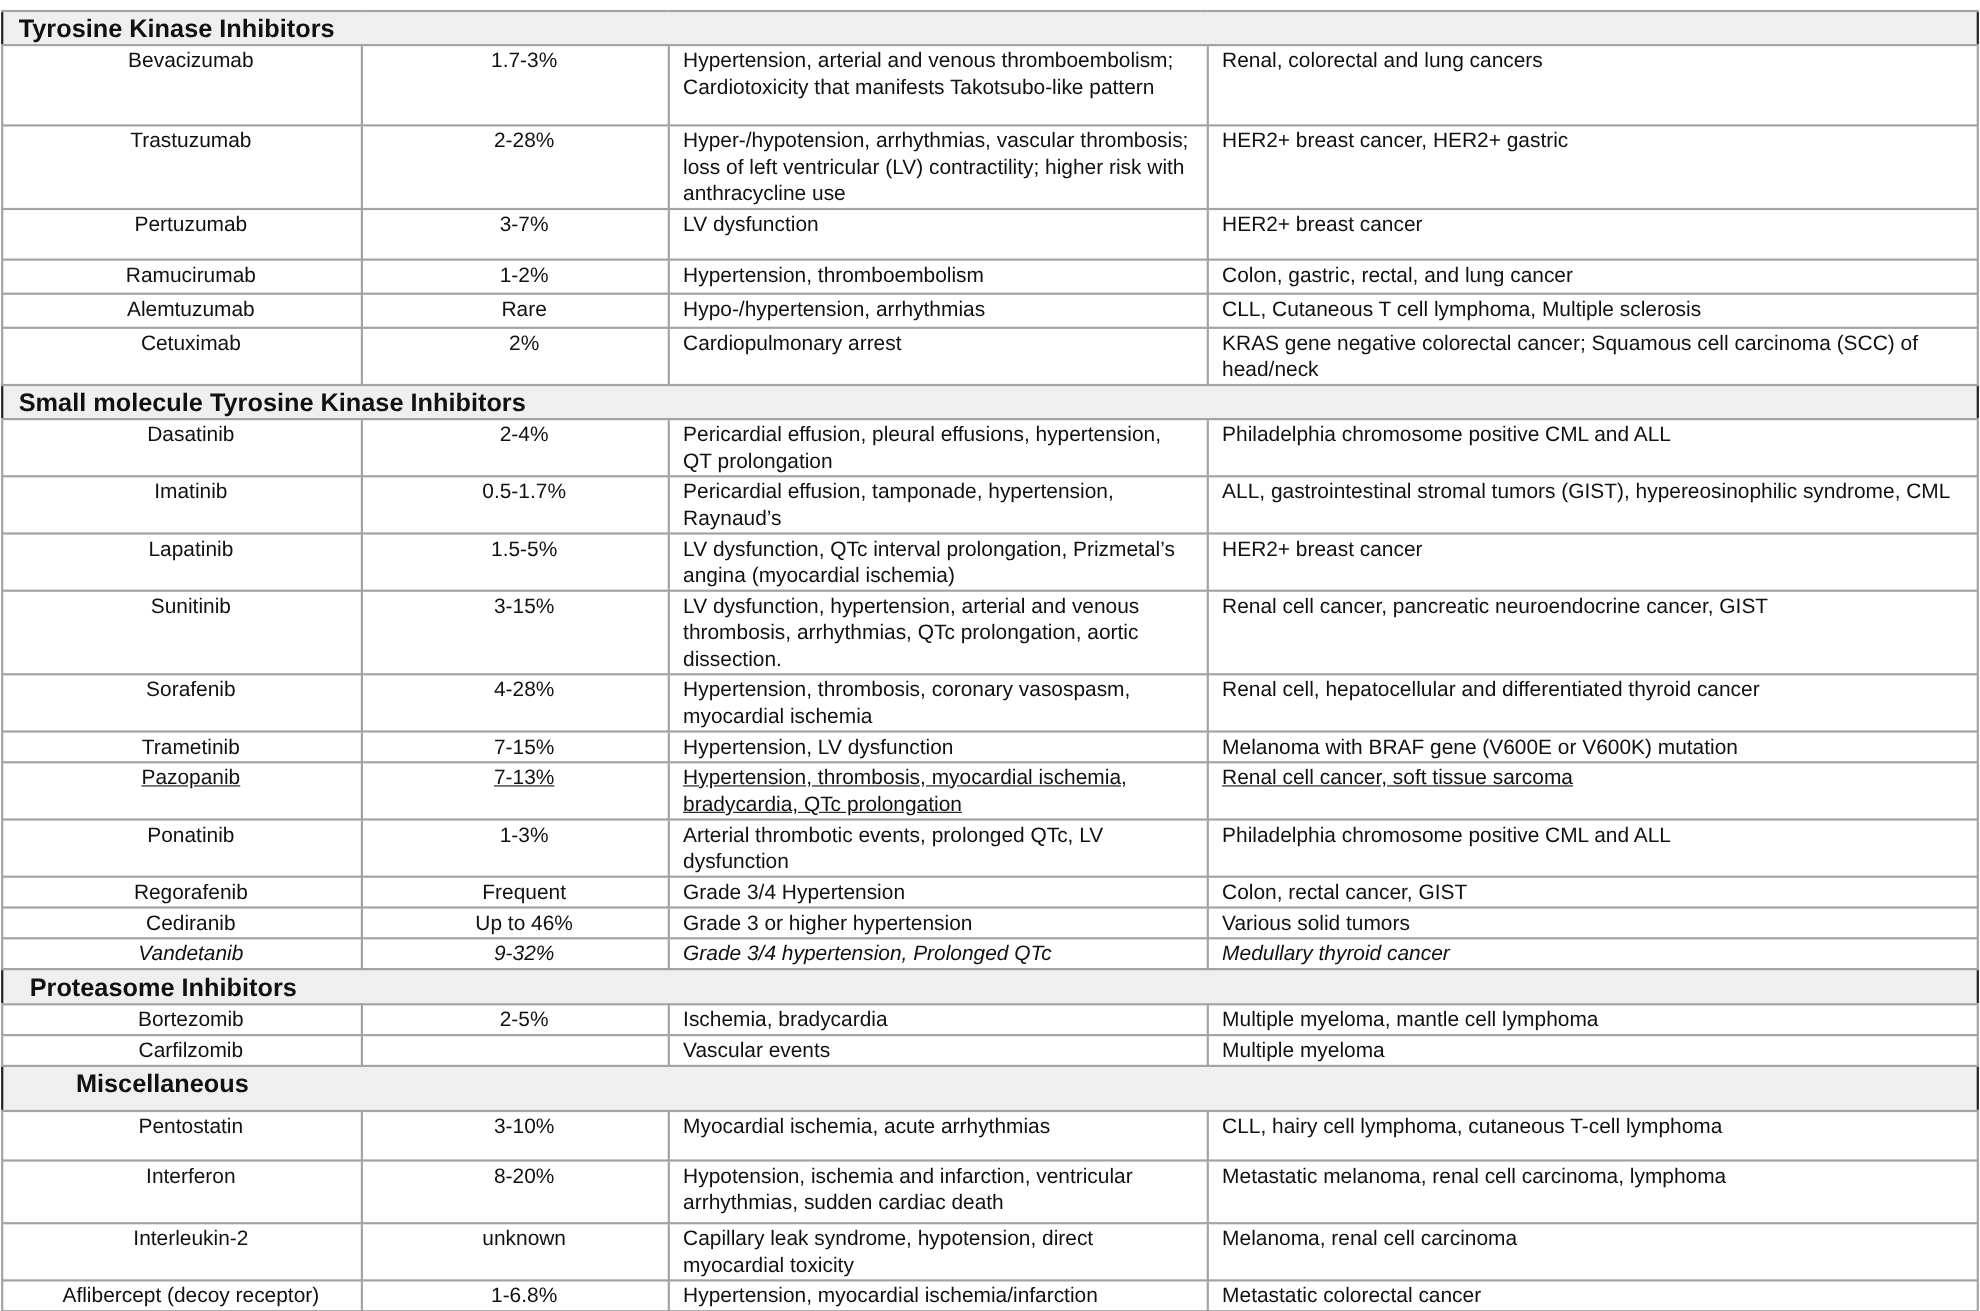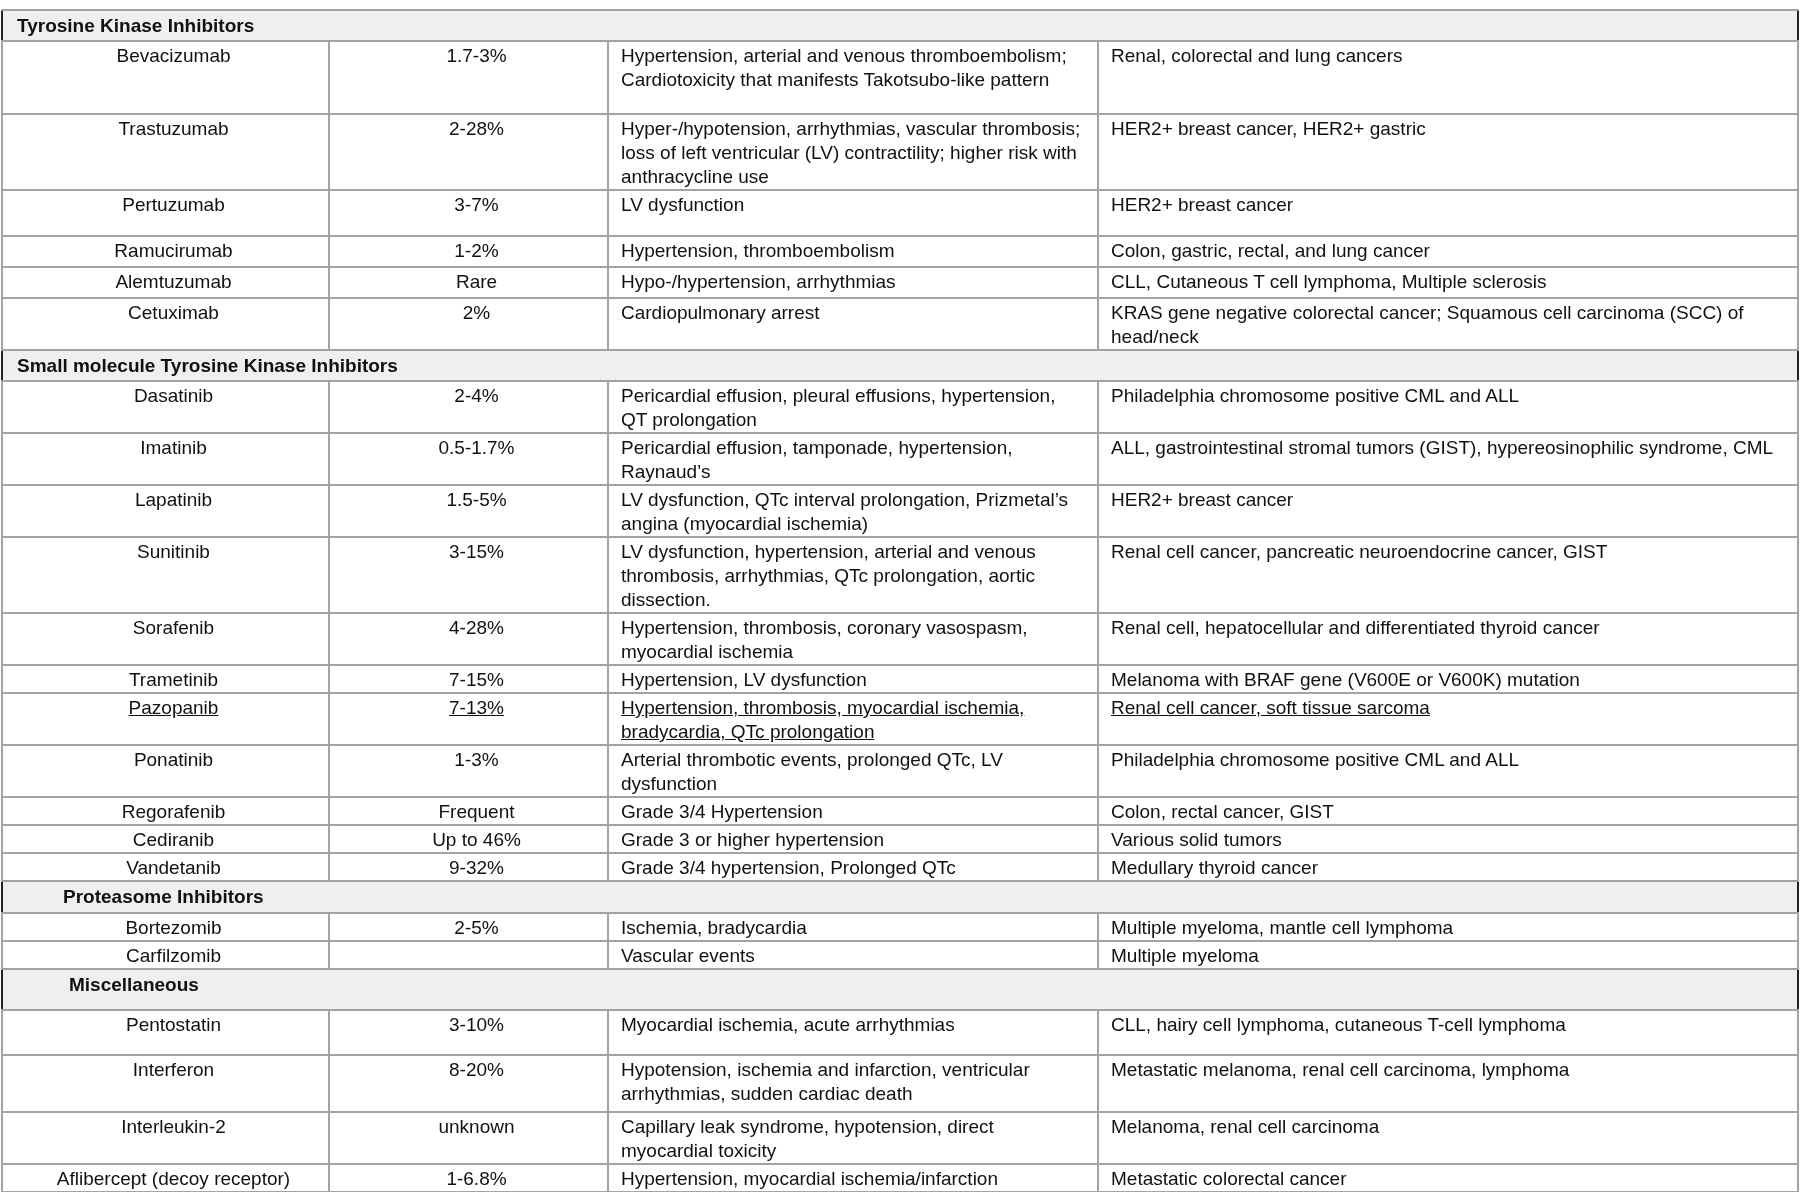--- a/index.html
+++ b/index.html
@@ -7,21 +7,21 @@
          font-family: "Liberation Sans", sans-serif; color: #111; }
   table.drug-table {
     position: absolute; left: 1px; top: 9px;
     width: 1796px; border-collapse: collapse; table-layout: fixed;
     border: 2px solid #222;
   }
   col.c1 { width: 327px; } col.c2 { width: 279px; } col.c3 { width: 490px; } col.c4 { width: 700px; }
   td { border: 2px solid #a3a3a3; vertical-align: top; padding: 2px 12px 0 12px;
        font-size: 19px; line-height: 24px; overflow: hidden; }
   td.name, td.inc { text-align: center; padding-left: 20px; padding-right: 4px; }
-  tr.section td { background: #efefef; font-weight: bold; font-size: 19px; line-height: 26px;
+  tr.section td { background: #efefef; font-weight: bold; font-size: 23px; line-height: 26px;
                   padding-top: 2px; border-left: none; border-right: none; }
   tr.section td .label { display: inline-block; }
 </style>
 </head>
 <body>
 
 <table class="drug-table">
   <colgroup>
       <col class="c1">
       <col class="c2">
@@ -124,28 +124,28 @@
         <td class="inc">Frequent</td>
         <td class="eff">Grade 3/4 Hypertension</td>
         <td class="ind">Colon, rectal cancer, GIST</td>
       </tr>
       <tr style="height: 25px;">
         <td class="name">Cediranib</td>
         <td class="inc">Up to 46%</td>
         <td class="eff">Grade 3 or higher hypertension</td>
         <td class="ind">Various solid tumors</td>
       </tr>
-      <tr style="height: 26px;">
+      <tr style="height: 26px; font-style: italic;">
         <td class="name">Vandetanib</td>
         <td class="inc">9-32%</td>
         <td class="eff">Grade 3/4 hypertension, Prolonged QTc</td>
         <td class="ind">Medullary thyroid cancer</td>
       </tr>
       <tr class="section" style="height: 32px;">
-        <td colspan="4" style="padding-left: 60px;"><span class="label">Proteasome Inhibitors</span></td>
+        <td colspan="4" style="padding-left: 24px;"><span class="label">Proteasome Inhibitors</span></td>
       </tr>
       <tr style="height: 25px;">
         <td class="name">Bortezomib</td>
         <td class="inc">2-5%</td>
         <td class="eff">Ischemia, bradycardia</td>
         <td class="ind">Multiple myeloma, mantle cell lymphoma</td>
       </tr>
       <tr style="height: 26px;">
         <td class="name">Carfilzomib</td>
         <td class="inc"></td>

